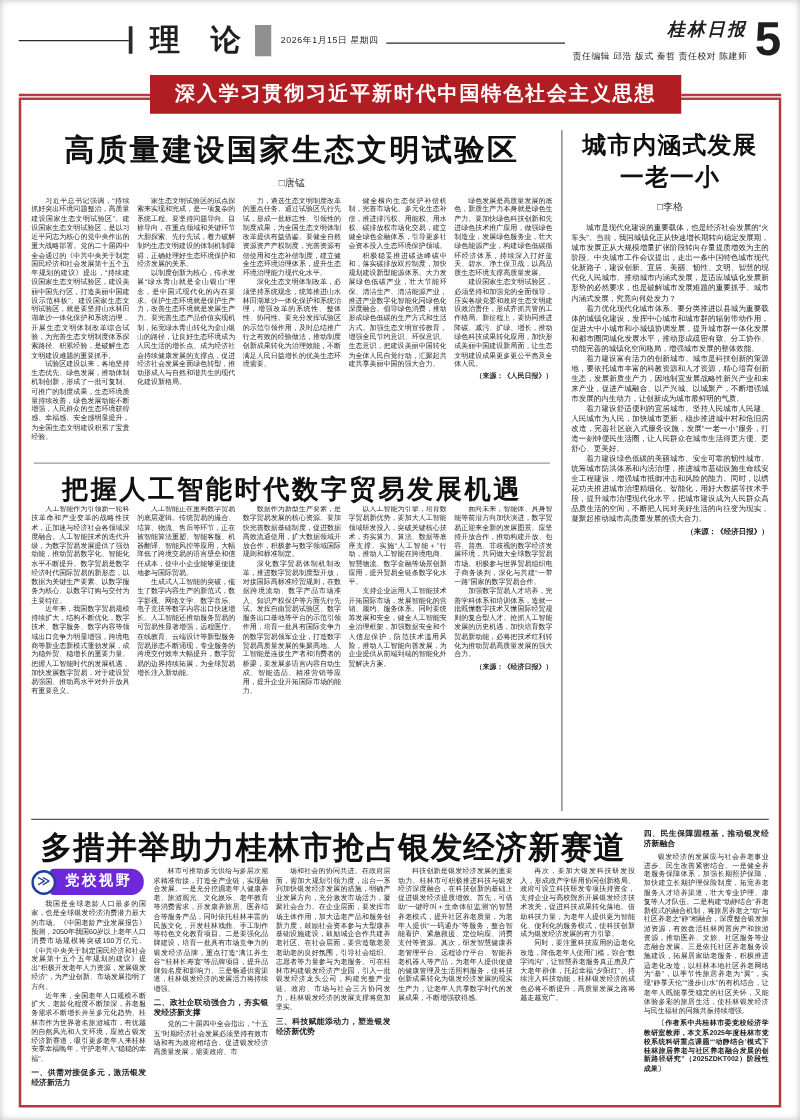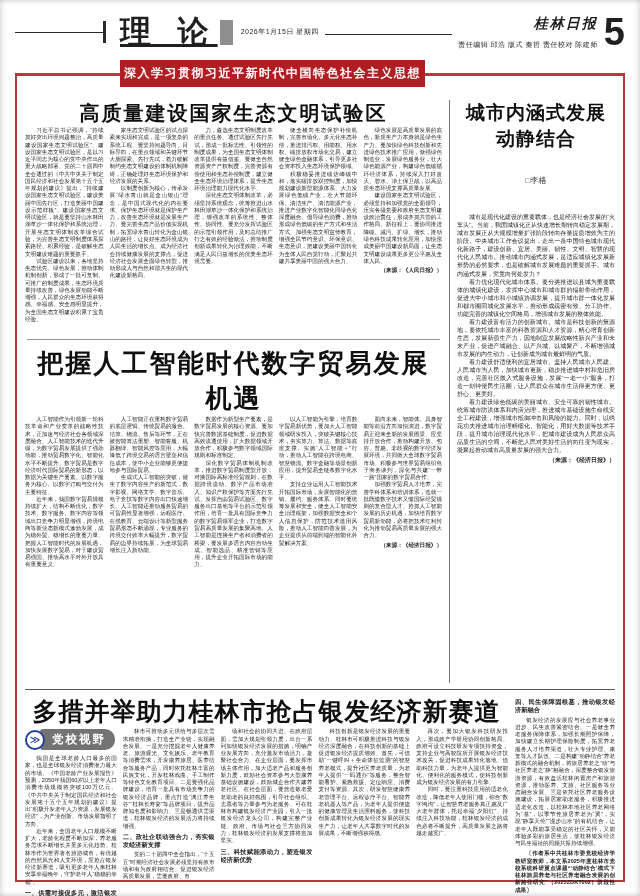--- a/index.html
+++ b/index.html
@@ -4,76 +4,76 @@
 <style>
   html,body{margin:0;padding:0;background:#b9b9b9;}
   .page{position:relative;width:640px;height:896px;margin:0 auto;background:#ffffff;
         font-family:"Liberation Sans","DejaVu Sans",sans-serif;color:#1f1f1f;
         overflow:hidden;box-shadow:inset 0 0 6px rgba(0,0,0,.25);}
   
   .masthead{margin:13px 15px 0;height:38px;display:flex;align-items:center;}
   .mh-left{display:flex;align-items:center;}
   .mh-hline{border-top:1px solid #2a2a2a;width:88px;height:0;}
   .mh-tick{width:3px;height:22px;background:#2a2a2a;}
-  .mh-section{font-size:31px;font-weight:bold;letter-spacing:9px;margin:0 2px 0 14px;white-space:nowrap;text-decoration:underline;}
+  .mh-section{font-size:24px;font-weight:bold;letter-spacing:9px;margin:0 2px 0 14px;white-space:nowrap;}
   .mh-block{width:13px;height:25px;background:#8f8f8f;margin:0 8px 0 0;}
   .mh-date{font-size:7px;white-space:nowrap;letter-spacing:.5px;}
   .mh-grow{flex:1;border-top:1px solid #2a2a2a;height:0;margin:0 6px;align-self:center;position:relative;top:2px;}
   .mh-right{display:flex;flex-direction:column;align-items:flex-end;gap:7px;}
   .mh-logo{font-family:"DejaVu Serif","Liberation Serif",serif;font-weight:bold;font-style:italic;
            font-size:14px;letter-spacing:2px;white-space:nowrap;}
   .mh-credits{font-size:7px;white-space:nowrap;letter-spacing:.5px;}
   .mh-page{font-size:38px;font-weight:900;line-height:.9;margin-left:6px;}
   
   .banner-row{margin:9px 15px 0;display:flex;align-items:center;position:relative;z-index:2;}
   .bn-line{border-top:2px solid #b5393f;height:0;}
   .bn-short{width:105px;}
   .bn-grow{flex:1;}
-  .banner{background:#b01e24;color:#fff;font-size:12px;font-weight:bold;letter-spacing:1.5px;
-          padding:5px 4px;white-space:nowrap;}
+  .banner{background:#b01e24;color:#fff;font-size:16px;font-weight:bold;letter-spacing:1.5px;
+          padding:5px 20px;white-space:nowrap;}
   
   .frame{position:relative;z-index:1;margin:-13px 15px 0;border:2px solid #b5393f;
          box-sizing:border-box;height:808px;padding:24px 8px 8px;background:#fff;}
   .upper{display:flex;}
   .left-stack{flex:1;min-width:0;}
   .vdiv{width:1px;background:#777;margin:0 7px;}
   .hdiv{border-top:1px solid #999;margin:6px 2px;}
   .fullhr{border-top:1px solid #555;margin:6px 0 5px;}
   
   h1,h2{margin:0;text-align:center;color:#101010;}
-  .hl-a1{font-size:20px;letter-spacing:2px;}
-  .hl-a3{font-size:26px;letter-spacing:2px;margin-top:2px;}
+  .hl-a1{font-size:24px;letter-spacing:2px;}
+  .hl-a3{font-size:21px;letter-spacing:2px;margin-top:2px;}
   .hl-a4{font-size:25px;letter-spacing:1px;}
   .hl-a2{font-size:19px;line-height:1.35;letter-spacing:1px;}
   .byline{text-align:center;font-size:8px;margin:5px 0 6px;color:#333;}
   
   .cols{display:flex;gap:6px;}
   .col{flex:1;min-width:0;overflow:hidden;text-align:justify;}
   .h-a1{height:206px;}
   .h-a3{height:243px;}
   .h-a4{height:183px;}
   .body-sm{font-size:5.6px;line-height:1.3;}
   .blk-p{margin:0;text-indent:2em;}
   .blk-h{margin:3px 0 2px;font-weight:bold;font-size:1.12em;text-indent:0;}
   .blk-s{margin:2px 0 0;text-align:right;font-weight:bold;}
   .blk-b{margin:3px 0 0;font-weight:bold;text-indent:2em;}
   
-  .a2{width:158px;flex:none;display:flex;flex-direction:column;gap:19px;}
+  .a2{width:158px;flex:none;display:flex;flex-direction:column;}
   .a2-text{height:470px;overflow:hidden;text-align:justify;font-size:6px;line-height:1.34;margin-top:2px;}
   
   .bottom{display:flex;gap:7px;}
   .bottom-left{flex:1;min-width:0;}
   .bottom-right{width:100px;flex:none;height:219px;overflow:hidden;text-align:justify;
                 font-size:5.6px;line-height:1.3;}
   
   .ps-badge{display:flex;align-items:center;margin:1px 0 5px;}
   .ps-circle{width:16px;height:16px;border-radius:50%;background:#fff;border:2px solid #24409a;
              color:#24409a;font-weight:bold;font-size:10px;line-height:16px;text-align:center;
              flex:none;z-index:1;}
-  .ps-label{background:#737373;color:#fff;font-weight:bold;font-size:11.5px;letter-spacing:2px;
+  .ps-label{background:#6d28d9;color:#fff;font-weight:bold;font-size:11.5px;letter-spacing:2px;
             padding:3px 9px 3px 12px;border-radius:3px 10px 10px 3px;margin-left:-5px;white-space:nowrap;}
 </style>
 </head>
 <body>
 
 <div class="page">
 
   <header class="masthead">
     <div class="mh-left">
       <div class="mh-hline"></div>
@@ -96,20 +96,21 @@
     <div class="bn-line bn-grow"></div>
   </div>
 
   <div class="frame">
 
     <div class="upper">
       <div class="left-stack">
 
         <article>
           <h1 class="hl-a1">高质量建设国家生态文明试验区</h1>
+          <div class="byline">□唐锰</div>
           <div class="cols body-sm h-a1">
               <div class="col">
                 <p class="blk-p">习近平总书记强调，“持续抓好突出环境问题整治，高质量建设国家生态文明试验区”。建设国家生态文明试验区，是以习近平同志为核心的党中央作出的重大战略部署。党的二十届四中全会通过的《中共中央关于制定国民经济和社会发展第十五个五年规划的建议》提出，“持续建设国家生态文明试验区，建设美丽中国先行区，打造美丽中国建设示范样板”。建设国家生态文明试验区，就是要坚持山水林田湖草沙一体化保护和系统治理，开展生态文明体制改革综合试验，为完善生态文明制度体系探索路径、积累经验，是破解生态文明建设难题的重要抓手。</p>
                 <p class="blk-p">试验区建设以来，各地坚持生态优先、绿色发展，推动体制机制创新，形成了一批可复制、可推广的制度成果，生态环境质量持续改善，绿色发展动能不断增强，人民群众的生态环境获得感、幸福感、安全感明显提升，为全国生态文明建设积累了宝贵经验。</p>
               </div>
               <div class="col">
                 <p class="blk-p">家生态文明试验区的试点探索来实现和完成，是一项复杂的系统工程。要坚持问题导向、目标导向，在重点领域和关键环节大胆探索、先行先试，着力破解制约生态文明建设的体制机制障碍，正确处理好生态环境保护和经济发展的关系。</p>
                 <p class="blk-p">以制度创新为核心，传承发展“绿水青山就是金山银山”理念，是中国式现代化的内在要求。保护生态环境就是保护生产力，改善生态环境就是发展生产力。要完善生态产品价值实现机制，拓宽绿水青山转化为金山银山的路径，让良好生态环境成为人民生活的增长点、成为经济社会持续健康发展的支撑点，促进经济社会发展全面绿色转型，推动形成人与自然和谐共生的现代化建设新格局。</p>
               </div>
               <div class="col">
@@ -157,21 +158,21 @@
             </div>
         </article>
 
       </div>
 
       <div class="vdiv"></div>
 
       <article class="a2">
         <h2 class="hl-a2">
           <div>城市内涵式发展</div>
-          <div>动静结合</div>
+          <div>一老一小</div>
         </h2>
         <div class="byline">□李格</div>
         <div class="a2-text">
             <p class="blk-p">城市是现代化建设的重要载体，也是经济社会发展的“火车头”。当前，我国城镇化正从快速增长期转向稳定发展期，城市发展正从大规模增量扩张阶段转向存量提质增效为主的阶段。中央城市工作会议提出，走出一条中国特色城市现代化新路子，建设创新、宜居、美丽、韧性、文明、智慧的现代化人民城市。推动城市内涵式发展，是适应城镇化发展新形势的必然要求，也是破解城市发展难题的重要抓手。城市内涵式发展，究竟向何处发力？</p>
             <p class="blk-p">着力优化现代化城市体系。要分类推进以县城为重要载体的城镇化建设，发挥中心城市和城市群的辐射带动作用，促进大中小城市和小城镇协调发展，提升城市群一体化发展和都市圈同城化发展水平，推动形成疏密有致、分工协作、功能完善的城镇化空间格局，增强城市发展的整体效能。</p>
             <p class="blk-p">着力建设富有活力的创新城市。城市是科技创新的策源地，要依托城市丰富的科教资源和人才资源，精心培育创新生态，发展新质生产力，因地制宜发展战略性新兴产业和未来产业，促进产城融合、以产兴城、以城聚产，不断增强城市发展的内生动力，让创新成为城市最鲜明的气质。</p>
             <p class="blk-p">着力建设舒适便利的宜居城市。坚持人民城市人民建、人民城市为人民，加快城市更新，稳步推进城中村和危旧房改造，完善社区嵌入式服务设施，发展“一老一小”服务，打造一刻钟便民生活圈，让人民群众在城市生活得更方便、更舒心、更美好。</p>
             <p class="blk-p">着力建设绿色低碳的美丽城市、安全可靠的韧性城市。统筹城市防洪体系和内涝治理，推进城市基础设施生命线安全工程建设，增强城市抵御冲击和风险的能力。同时，以绣花功夫推进城市治理精细化、智能化，用好大数据等技术手段，提升城市治理现代化水平，把城市建设成为人民群众高品质生活的空间，不断把人民对美好生活的向往变为现实，凝聚起推动城市高质量发展的强大合力。</p>
             <p class="blk-s">（来源：《经济日报》）</p>
           </div>

